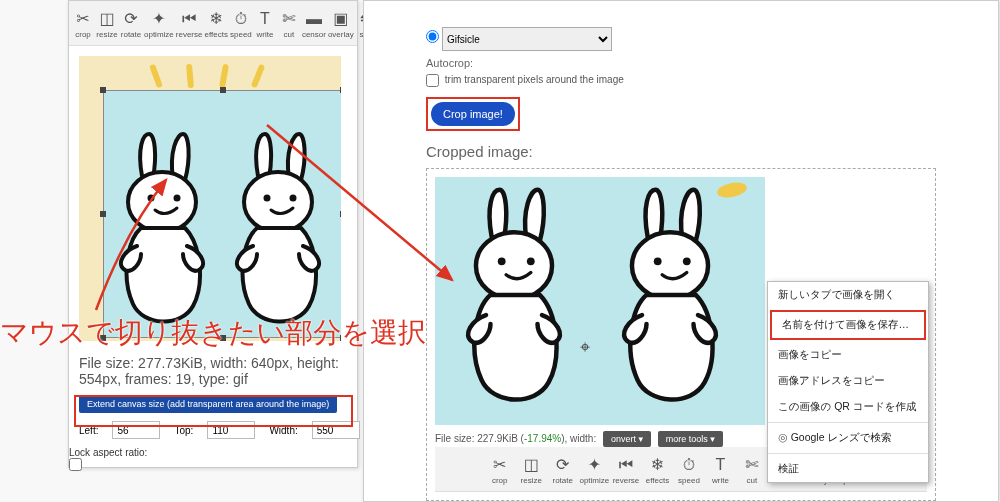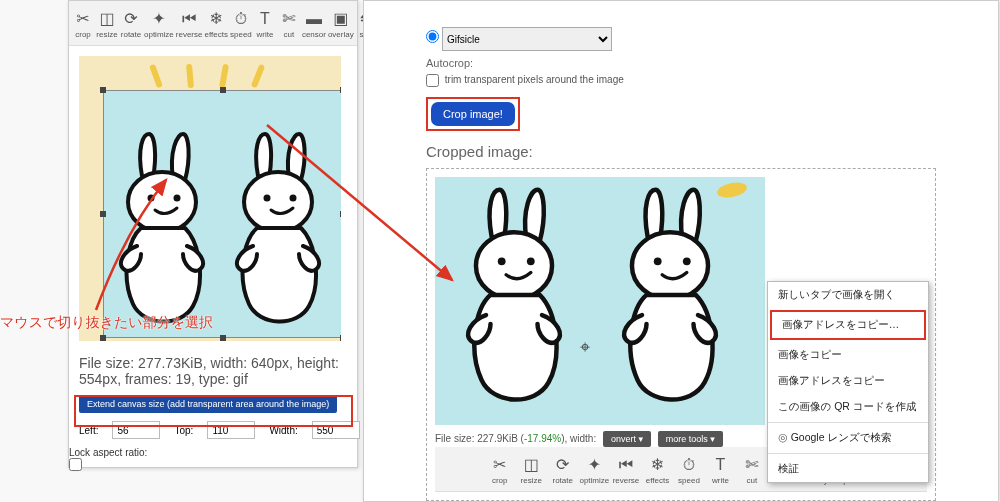--- a/index.html
+++ b/index.html
@@ -182,21 +182,21 @@
     font-size: 10px;
     color: #555;
   }
   .chk-row input { vertical-align: middle; margin-right: 3px; }
   .crop-image-btn {
     display: inline-block;
     background: #1a4fc4;
     color: #fff;
     padding: 6px 12px;
     font-size: 11px;
-    border-radius: 7px;
+    border-radius: 12px;
     cursor: pointer;
   }
   .crop-image-btn-wrap {
     display: inline-block;
     padding: 3px;
   }
   .section-h {
     font-size: 15px;
     color: #666;
     margin: 12px 0 8px;
@@ -271,21 +271,21 @@
     padding-left: 50px;
   }
   
   .anno {
     position: absolute;
     z-index: 100;
     pointer-events: none;
   }
   .anno-text {
     color: #d32;
-    font-size: 14px;
+    font-size: 28px;
     font-weight: 500;
     text-shadow: 0 0 2px #fff, 0 0 2px #fff;
     white-space: nowrap;
   }
   svg.arrow { position: absolute; overflow: visible; }
   .cursor-icon {
     position:absolute;
     font-size:18px;
     color:#444;
     z-index:70;
@@ -477,21 +477,21 @@
     <circle cx="70" cy="70" r="3.5"></circle>
     <path d="M48 82 Q58 90 70 80" stroke="#111" stroke-width="3" fill="none" stroke-linecap="round"></path>
   </g>
 </svg>
 </div>
         <span class="cursor-icon" style="left:145px;top:160px">⌖</span>
       </div>
 
       <div class="ctx-menu">
         <div class="mi">新しいタブで画像を開く</div>
-        <div class="mi redbox">画像アドレスをコピー…</div>
+        <div class="mi redbox">名前を付けて画像を保存…</div>
         <div class="mi">画像をコピー</div>
         <div class="mi">画像アドレスをコピー</div>
         <div class="mi">この画像の QR コードを作成</div>
         <div class="sep"></div>
         <div class="mi withicon">Google レンズで検索</div>
         <div class="sep"></div>
         <div class="mi">検証</div>
       </div>
 
       <div class="file-info-r">

